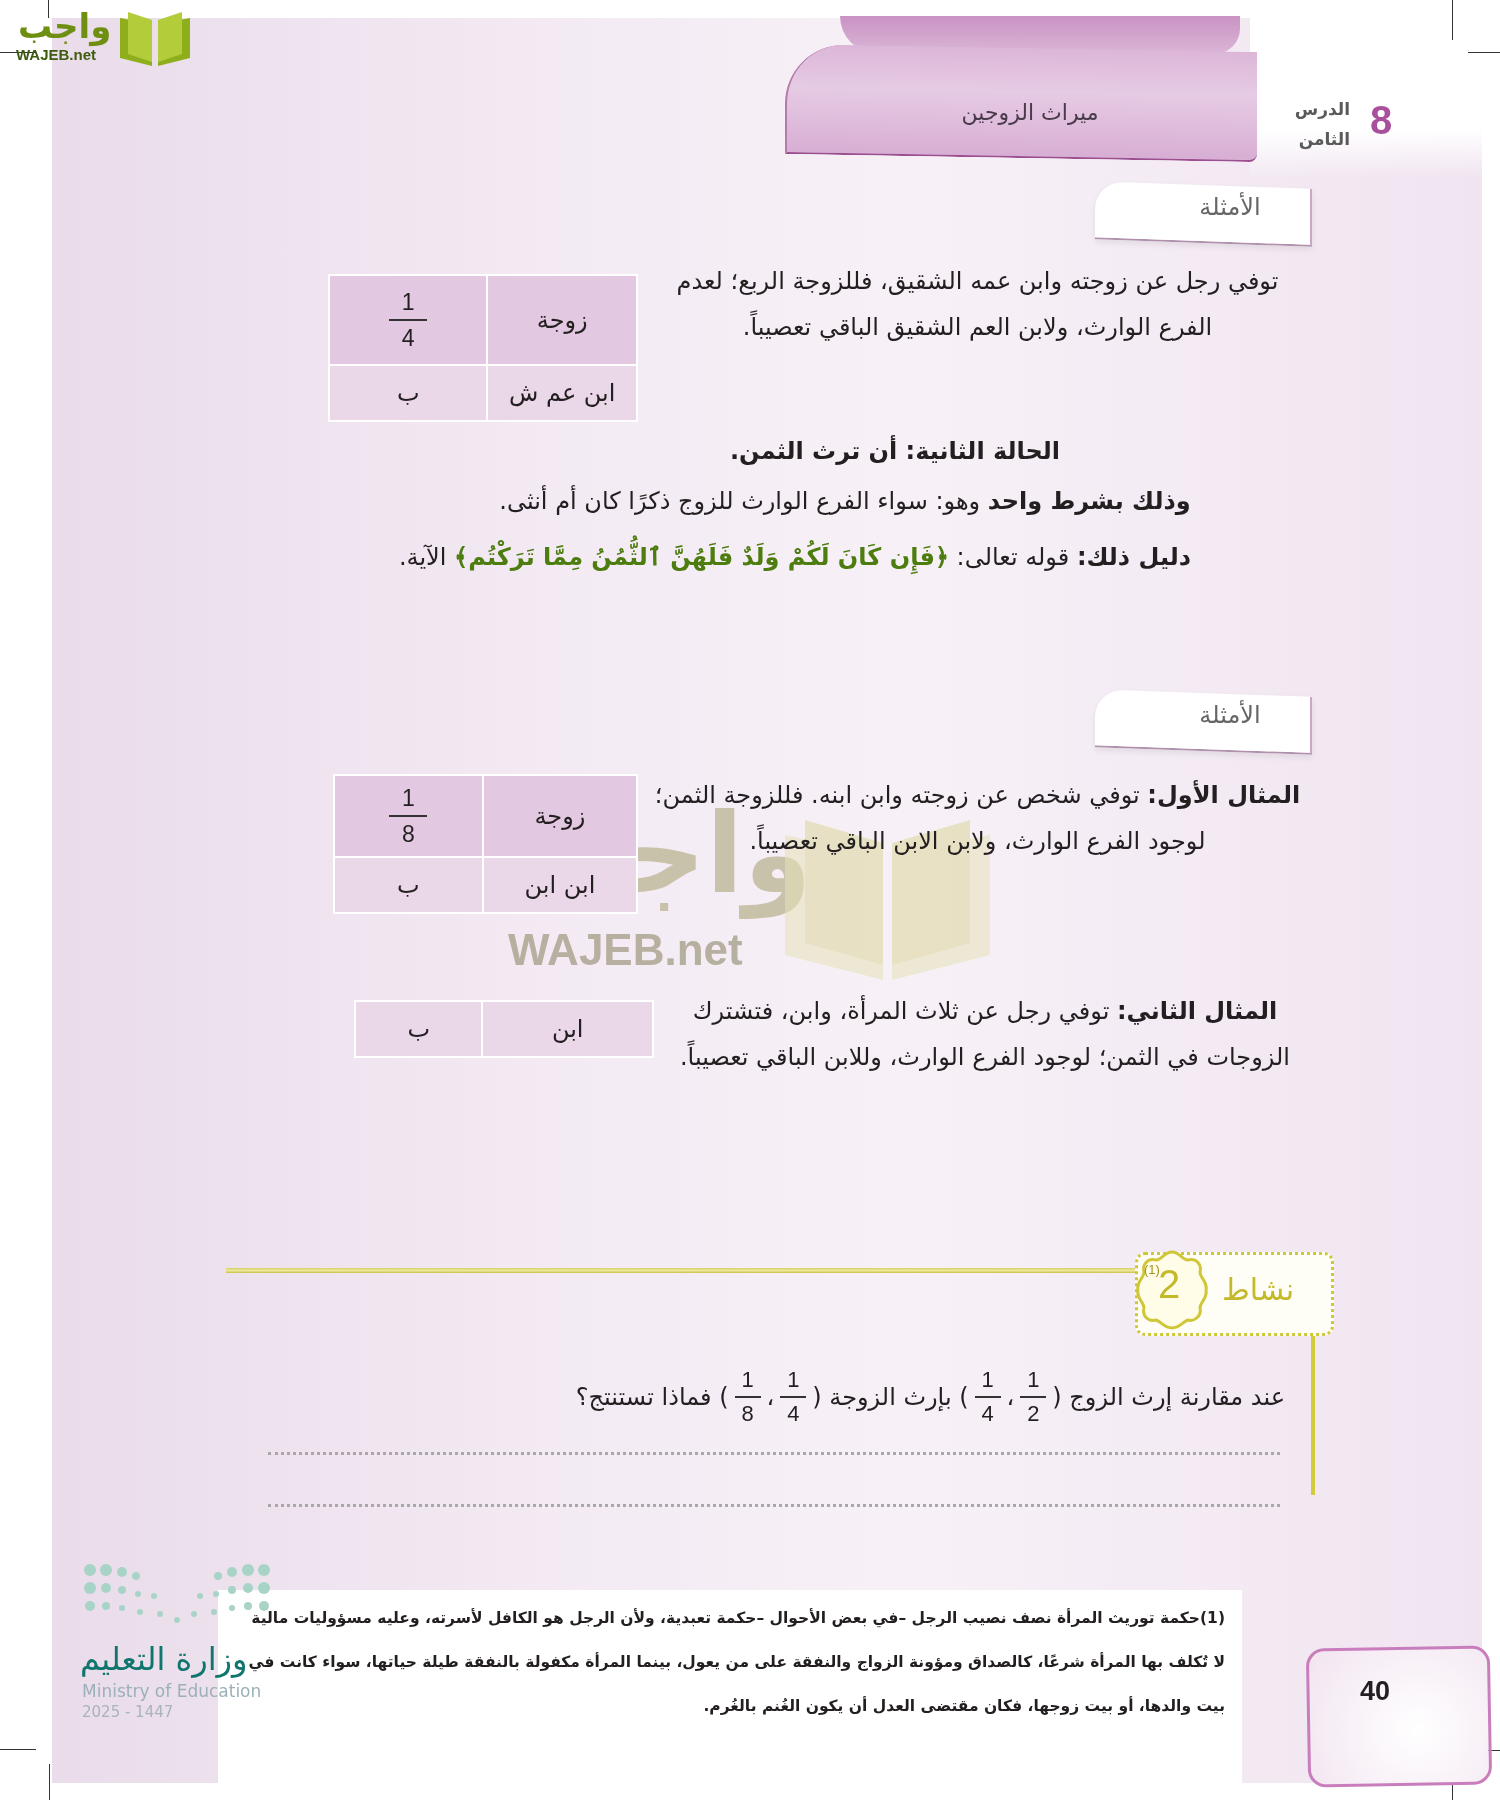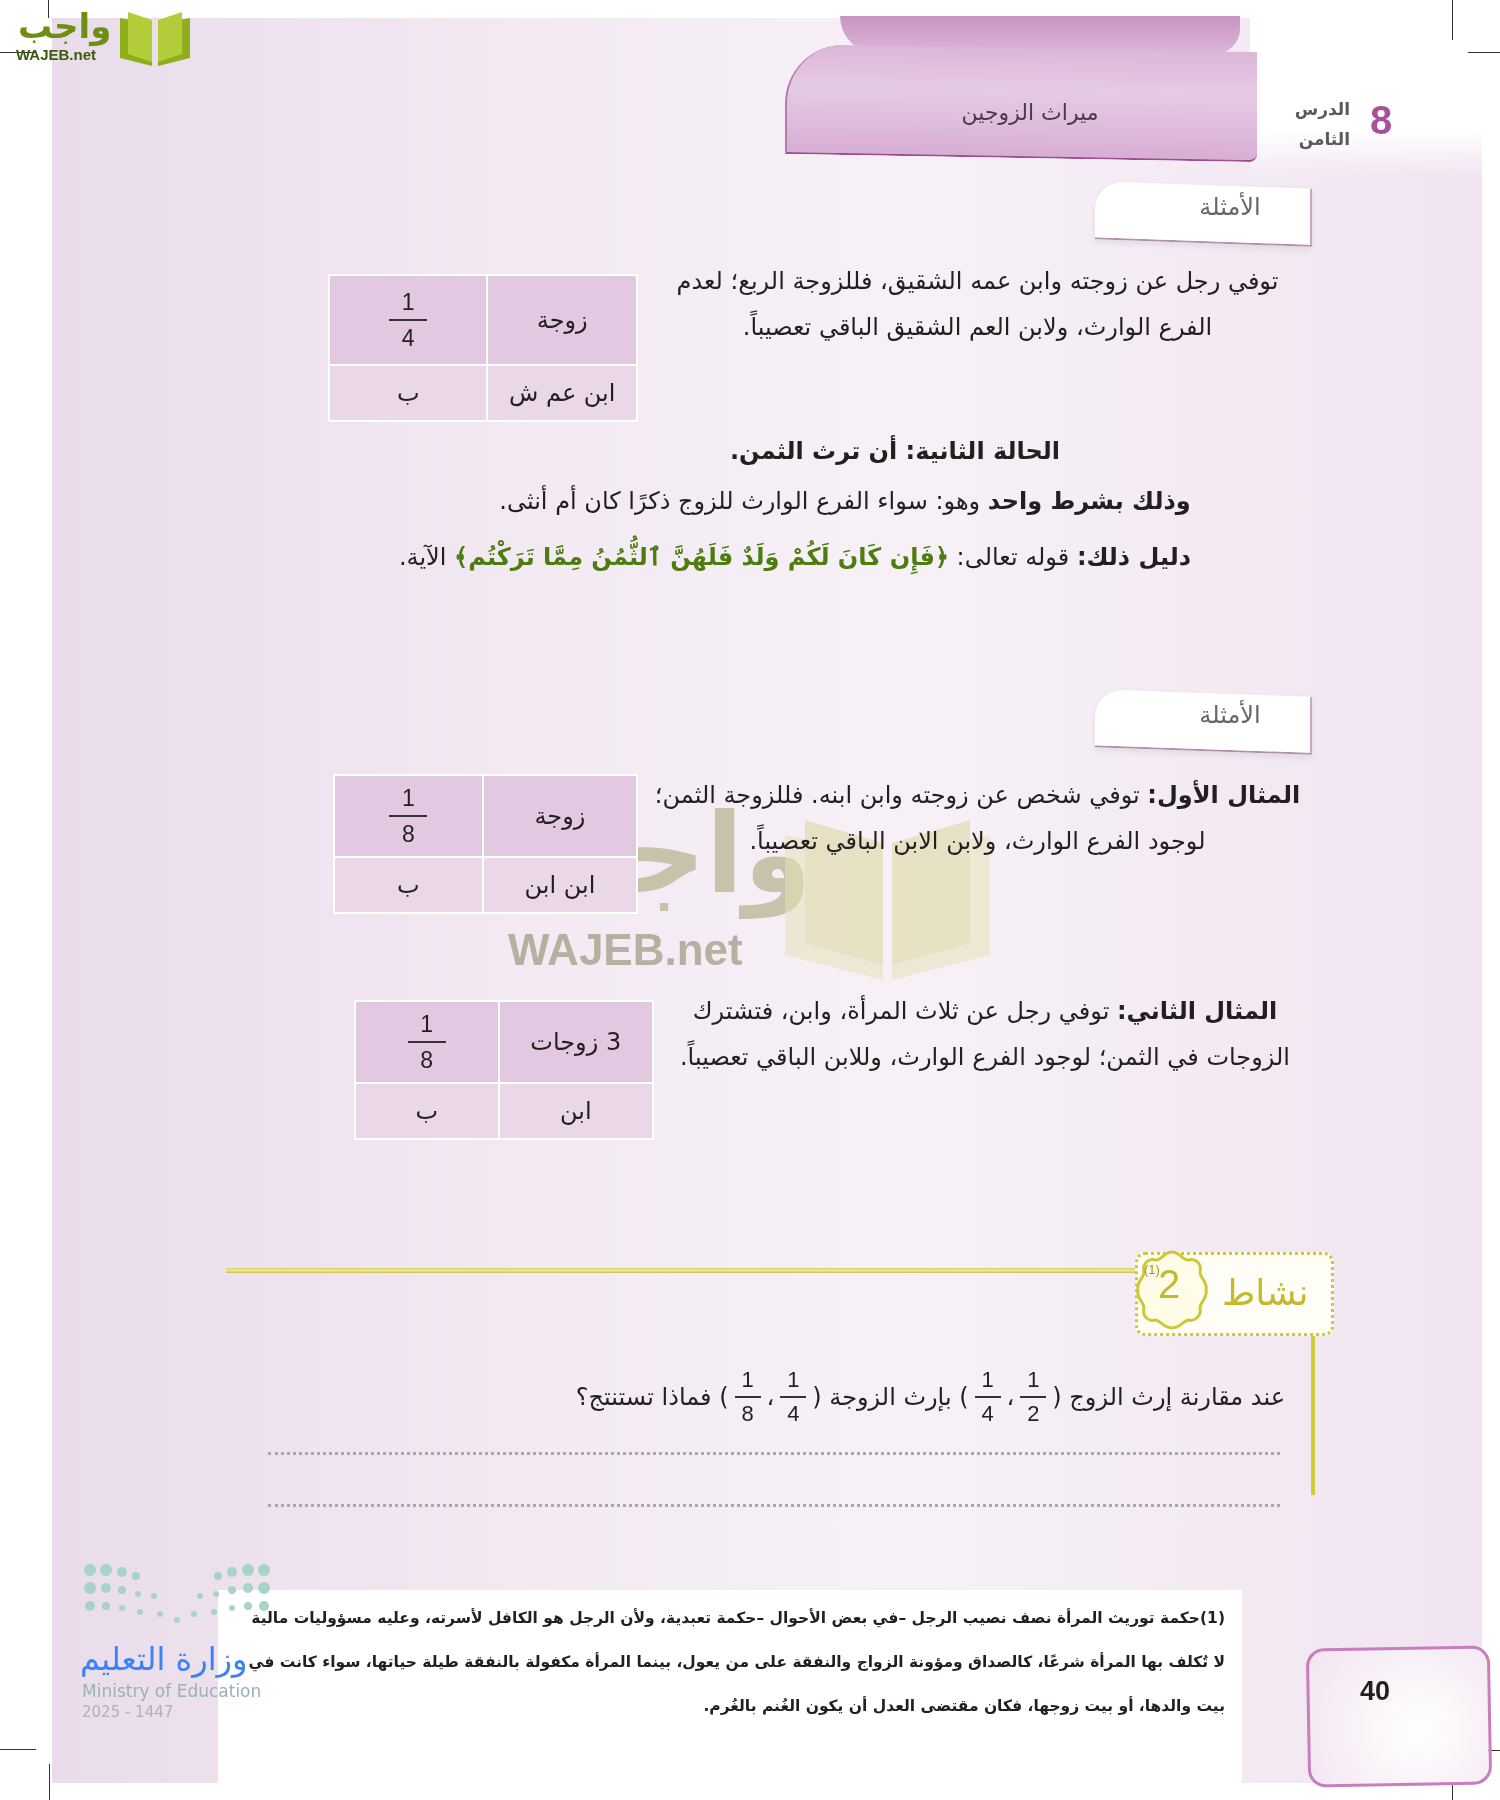--- a/index.html
+++ b/index.html
@@ -62,33 +62,33 @@
   .frac .bar { width:38px; height:1.5px; background:#333; margin:4px 0; }
   .frac.sm { font-size:22px; line-height:24px; }
   .frac.sm .bar { width:26px; }
   
   .act-line-h { position:absolute; left:226px; top:1268px; width:910px; height:5px; background:linear-gradient(180deg,#d7d25f,#ece8a2,#c9c33a); }
   .act-line-v { position:absolute; left:1311px; top:1335px; width:4px; height:160px; background:#d2cb3c; }
   .act-box {
     position:absolute; left:1135px; top:1252px; width:193px; height:78px;
     background:#fffef6; border:3px dotted #cfc63a; border-radius:10px;
   }
-  .act-label { position:absolute; left:1222px; top:1272px; font-size:36px; color:#c4b92a; direction:rtl; }
+  .act-label { position:absolute; left:1222px; top:1272px; font-size:30px; color:#c4b92a; direction:rtl; }
   .act-flower {
     position:absolute; left:1132px; top:1248px; width:80px; height:82px;
   }
   .act-num { position:absolute; left:1158px; top:1262px; font-size:40px; color:#c4b92a; font-family:"Liberation Sans",sans-serif; }
   .act-sup { position:absolute; left:1144px; top:1262px; font-size:13px; color:#a09620; font-family:"Liberation Sans",sans-serif; }
   .act-q { position:absolute; direction:rtl; text-align:right; font-size:24px; color:#231f20; display:flex; align-items:center; gap:6px; }
   .dots { position:absolute; height:0; border-top:3px dotted #a8a8a8; }
   
   .foot-bg { position:absolute; left:218px; top:1590px; width:1024px; height:210px; background:#ffffff; }
   .footnote { position:absolute; left:240px; top:1596px; width:985px; direction:rtl; text-align:right; font-size:15.5px; font-weight:bold; line-height:44px; color:#231f20; }
   .moe { position:absolute; left:82px; top:1560px; width:190px; }
-  .moe-ar { position:absolute; left:80px; top:1640px; font-size:32px; color:#3b82f6; direction:rtl;text-align:center; }
+  .moe-ar { position:absolute; left:80px; top:1640px; font-size:32px; color:#0f766e; direction:rtl;text-align:center; }
   .moe-en { position:absolute; left:82px; top:1681px; font-size:17px; color:#9bb0b8; font-family:"DejaVu Sans",sans-serif; }
   .moe-yr { position:absolute; left:82px; top:1703px; font-size:15px; color:#a9b3bb; font-family:"DejaVu Sans",sans-serif; }
   .page-box {
     position:absolute; left:1307px; top:1647px; width:178px; height:133px;
     border:3px solid #c97dbd; border-radius:18px;
     background:radial-gradient(circle at 60% 60%,#ffffff,#f2e4f0);
     transform:rotate(-1deg);
   }
   .page-num { position:absolute; left:1360px; top:1676px; font-size:27px; font-weight:bold; color:#231f20; font-family:"Liberation Sans",sans-serif;text-align:center; }
   .wm { position:absolute; left:505px; top:808px; width:500px; height:170px; opacity:0.55; pointer-events:none; }
@@ -196,30 +196,20 @@
   </tr>
 </tbody>
   </table>
 
 <div class="para" style="left:665px;top:988px;width:640px;">
   <b>المثال الثاني:</b><span> توفي رجل عن ثلاث المرأة، وابن، فتشترك الزوجات في الثمن؛ لوجود الفرع الوارث، وللابن الباقي تعصيباً.</span>
 </div>
 
 <table class="inh" style="left:354px;top:1000px;width:300px;">
   <tbody>
-      <tr class="r1">
-    <td style="height:78px;width:155px;">3 زوجات</td>
-    <td style="width:145px;">
-      <span class="frac">
-        <span>1</span>
-        <span class="bar"></span>
-        <span>8</span>
-      </span>
-    </td>
-  </tr>
   <tr class="r2">
     <td style="height:52px;">ابن</td>
     <td>ب</td>
   </tr>
 </tbody>
   </table>
 
 <div class="act-line-h"></div>
 <div class="act-line-v"></div>
 <div class="act-box"></div>

